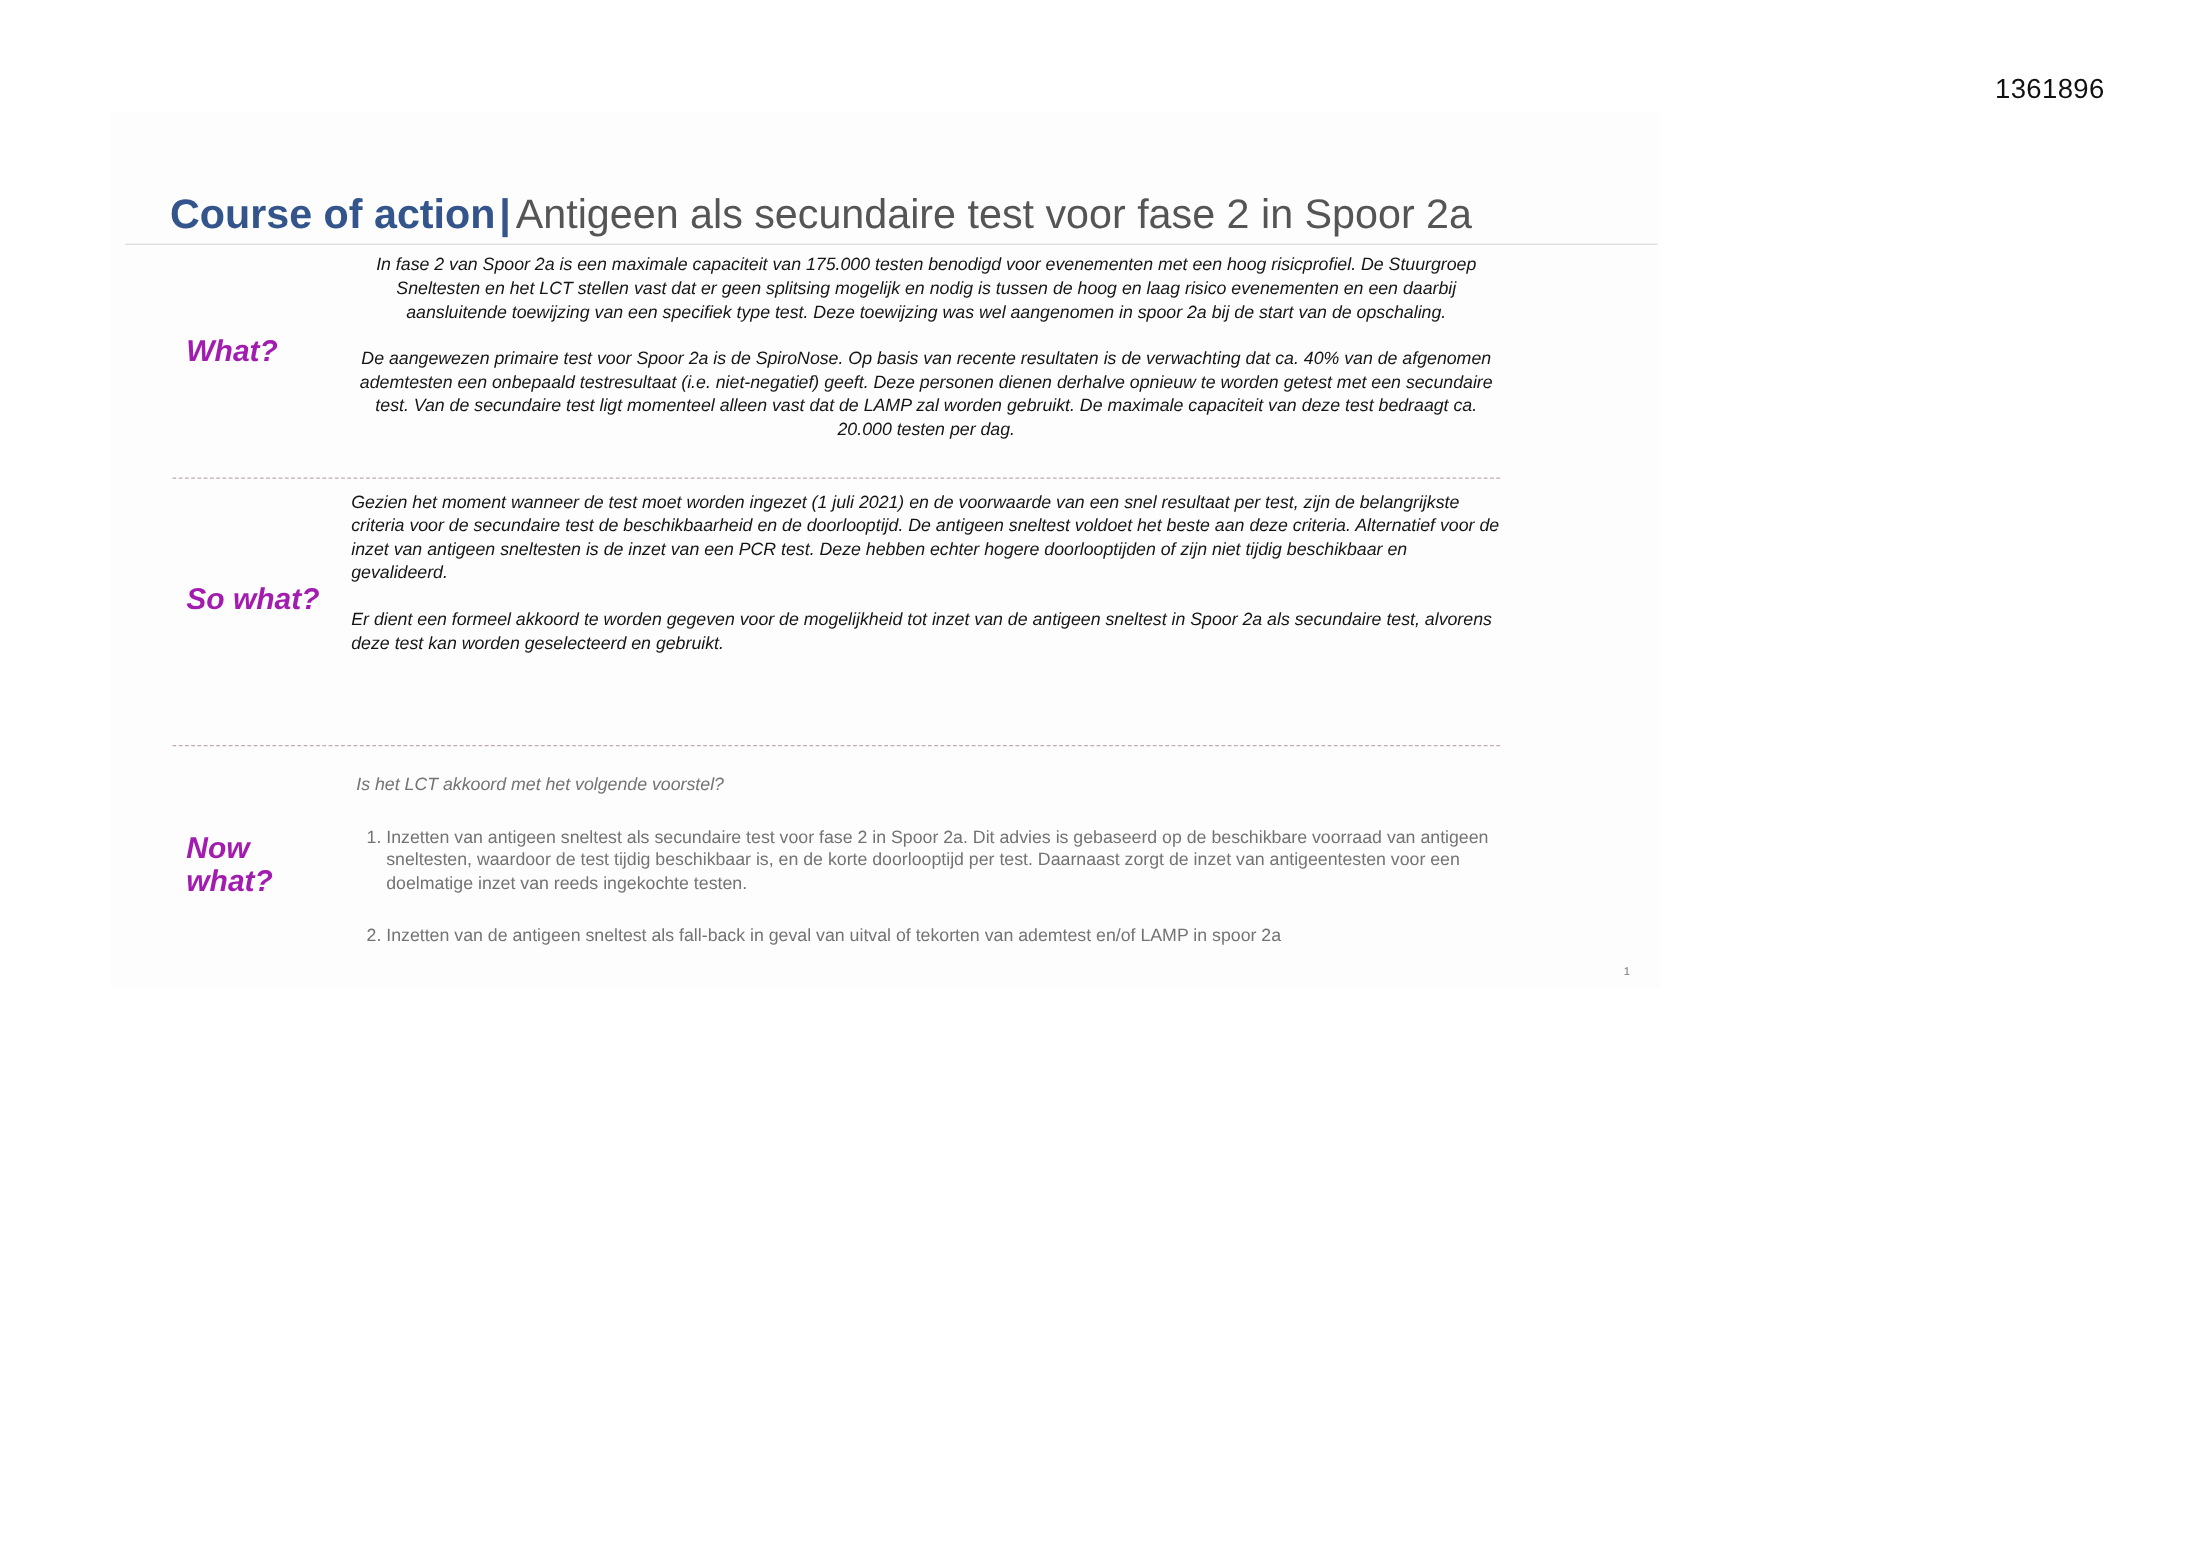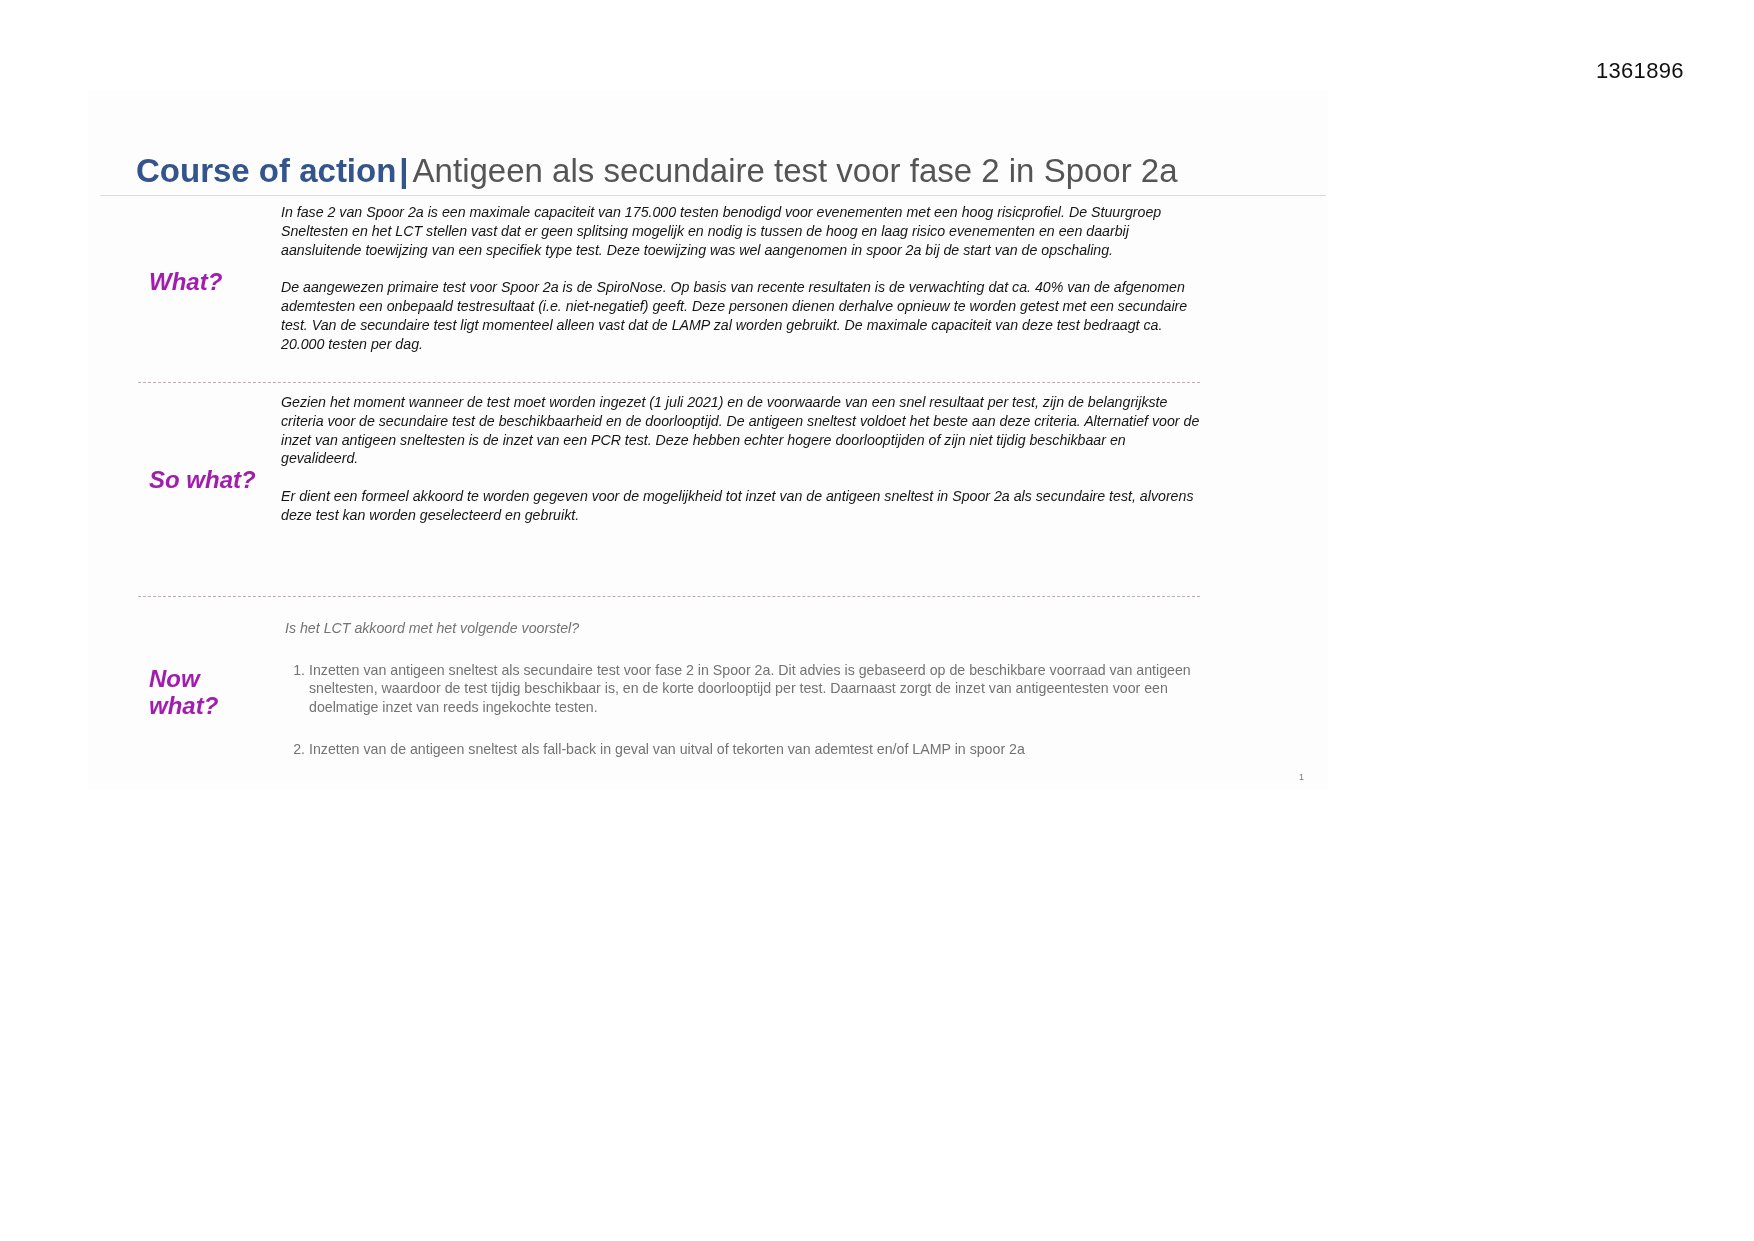--- a/index.html
+++ b/index.html
@@ -129,21 +129,21 @@
 
 <div class="slide">
 
   <div class="title">
     <span class="main">Course of action</span><span class="sep">|</span><span class="sub">Antigeen als secundaire test voor fase 2 in Spoor 2a</span>
   </div>
   <div class="title-rule"></div>
 
   <div class="section">
     <div class="label" style="top:178px;">What?</div>
-    <div class="body-text" style="top:113px;">
+    <div class="body-text" style="top:113px;text-align:center;">
       <p>In fase 2 van Spoor 2a is een maximale capaciteit van 175.000 testen benodigd voor evenementen met een hoog risicprofiel. De Stuurgroep Sneltesten en het LCT stellen vast dat er geen splitsing mogelijk en nodig is tussen de hoog en laag risico evenementen en een daarbij aansluitende toewijzing  van een specifiek type test. Deze toewijzing  was wel aangenomen in spoor 2a bij de start van de opschaling.</p>
       <p>De aangewezen  primaire test voor Spoor 2a is de SpiroNose. Op basis van recente resultaten is de verwachting dat ca. 40% van de afgenomen ademtesten een onbepaald testresultaat (i.e. niet-negatief) geeft. Deze personen dienen derhalve opnieuw te worden getest met een secundaire test. Van de secundaire test ligt momenteel alleen vast dat de LAMP zal worden gebruikt. De maximale capaciteit van deze test bedraagt ca. 20.000 testen per dag.</p>
     </div>
   </div>
 
   <div class="divider" style="top:292px;"></div>
 
   <div class="section">
     <div class="label" style="top:376px;">So what?</div>
     <div class="body-text" style="top:303px;">

